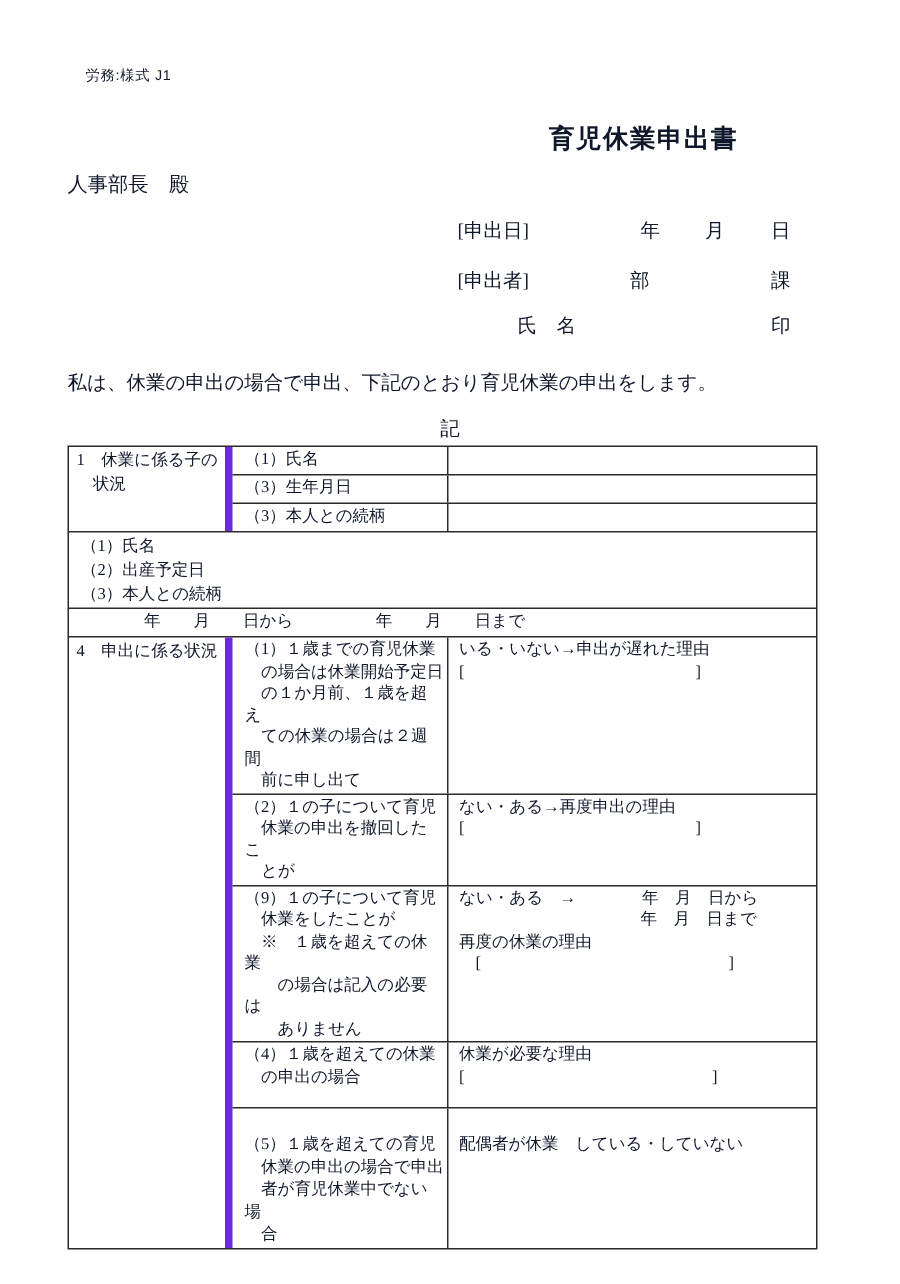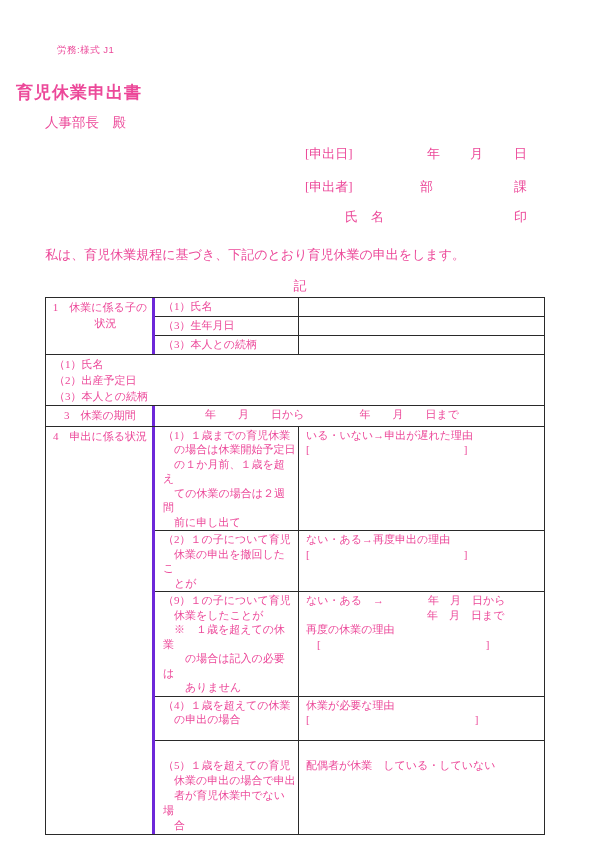--- a/index.html
+++ b/index.html
@@ -1,39 +1,39 @@
 <!DOCTYPE html>
 <html><head>
 <meta charset="utf-8">
 <style>
   html,body{margin:0;padding:0;background:#e8e8e8;}
   .page{
     position:relative;width:600px;height:856px;background:#ffffff;
-    font-family:"Liberation Serif", serif;color:#ec4899;overflow:hidden;
+    font-family:"Liberation Serif", serif;color:#0f172a;overflow:hidden;
   }
   .abs{position:absolute;}
   .sans{font-family:"Liberation Sans", sans-serif;}
   .ml{white-space:pre-line;}
   .form-code{left:57px;top:44px;font-size:9.5px;letter-spacing:0.5px;}
-  .title{left:16px;top:81px;width:492px;text-align:left;font-size:17px;font-weight:bold;letter-spacing:1px;}
+  .title{left:0;top:81px;width:492px;text-align:right;font-size:17px;font-weight:bold;letter-spacing:1px;}
   .addressee{left:45px;top:114px;font-size:13.5px;}
   .hline{font-size:13px;}
   .intro{left:45px;top:246px;font-size:13px;}
   .record-mark{left:0;top:277px;width:600px;text-align:center;font-size:13px;}
 
   .tbl{
     position:absolute;left:45px;top:297px;width:500px;
     border:1px solid #2a2a2a;font-size:11px;line-height:14.5px;
     box-sizing:border-box;
   }
   .row{display:flex;border-top:1px solid #2a2a2a;align-items:stretch;}
   .row:first-child{border-top:none;}
   .c1{
-    width:109px;flex:0 0 109px;border-right:3px solid #6d28d9;
-    padding:2px 3px 2px 5px;box-sizing:border-box;line-height:15.5px;text-align:center;
+    width:109px;flex:0 0 109px;border-right:5px solid #6d28d9;
+    padding:2px 3px 2px 5px;box-sizing:border-box;line-height:15.5px;
   }
   .cmain{flex:1;display:flex;flex-direction:column;}
   .sub{display:flex;border-top:1px solid #2a2a2a;align-items:stretch;}
   .sub:first-child{border-top:none;}
   .c2{
     width:144px;flex:0 0 144px;border-right:1px solid #2a2a2a;
     padding:1px 2px 1px 8px;box-sizing:border-box;
   }
   .c3{flex:1;padding:1px 3px 1px 7px;box-sizing:border-box;}
   .c2full{flex:1;padding:1px 3px 1px 8px;box-sizing:border-box;}
@@ -55,21 +55,21 @@
   <span class="abs hline" style="left:470px;top:145px">月</span>
   <span class="abs hline" style="left:514px;top:145px">日</span>
 
   <span class="abs hline" style="left:305px;top:178px">[申出者]</span>
   <span class="abs hline" style="left:420px;top:178px">部</span>
   <span class="abs hline" style="left:514px;top:178px">課</span>
 
   <span class="abs hline" style="left:345px;top:208px">氏　名</span>
   <span class="abs hline" style="left:514px;top:208px">印</span>
 
-  <div class="abs intro">私は、育児休業規程に基づき、下記のとおり育児休業の申出をします。</div>
+  <div class="abs intro">私は、休業の申出の場合で申出、下記のとおり育児休業の申出をします。</div>
   <div class="abs record-mark">記</div>
 
   <div class="tbl">
 
     <div class="row">
       <div class="c1 ml">1　休業に係る子の
 　状況</div>
       <div class="cmain">
         <div class="sub" style="min-height:18px">
           <div class="c2">（1）氏名</div>
@@ -86,21 +86,20 @@
       </div>
     </div>
 
     <div class="row" style="min-height:48px">
       <div class="c2full ml row2c">（1）氏名
 （2）出産予定日
 （3）本人との続柄</div>
     </div>
 
     <div class="row" style="min-height:18px">
-      <div class="c1">3　休業の期間</div>
       <div class="c2full row3c">年　　月　　日から　　　　　年　　月　　日まで</div>
     </div>
 
     <div class="row">
       <div class="c1">4　申出に係る状況</div>
       <div class="cmain">
         <div class="sub" style="min-height:70px">
           <div class="c2 ml">（1）１歳までの育児休業
 　の場合は休業開始予定日
 　の１か月前、１歳を超え

